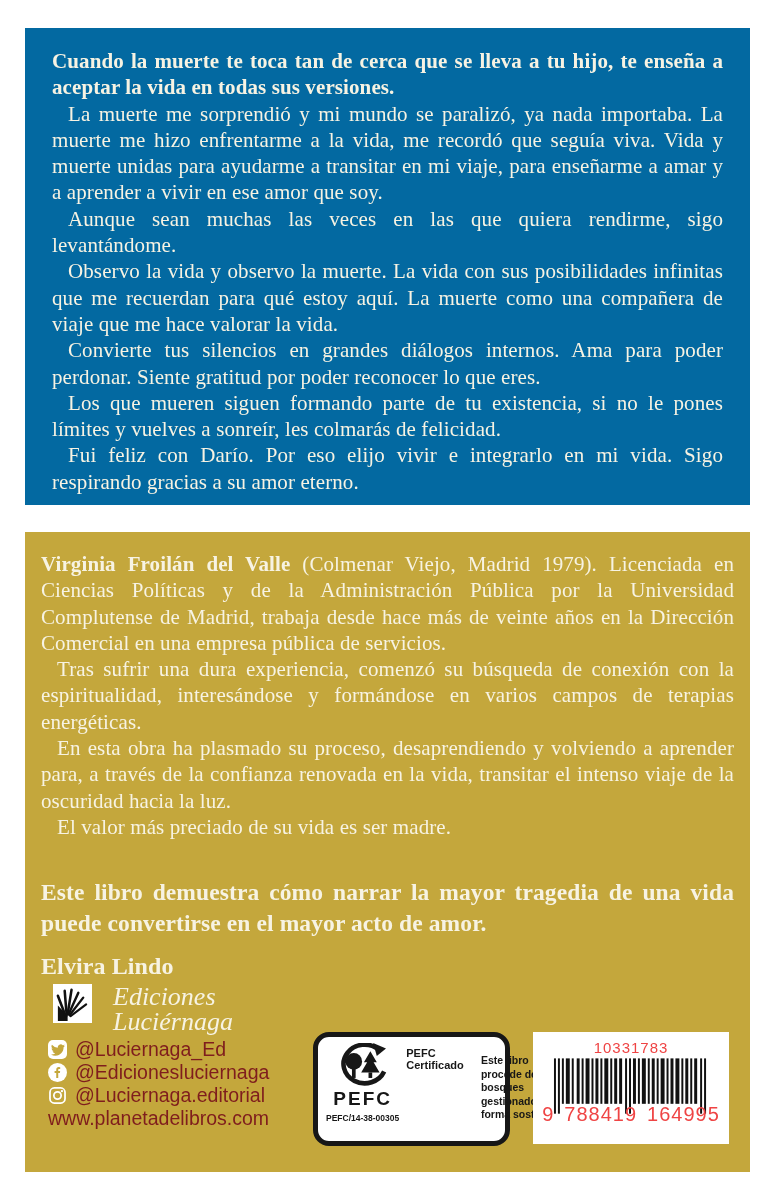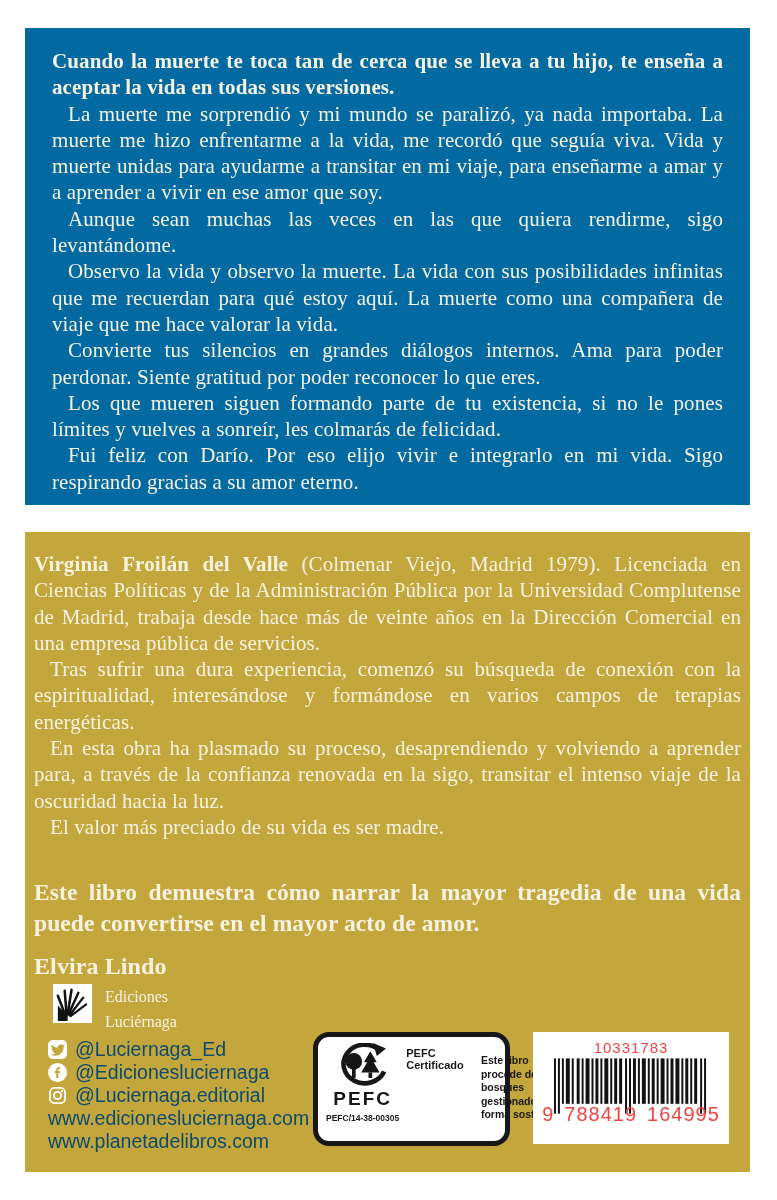--- a/index.html
+++ b/index.html
@@ -6,44 +6,44 @@
   body{
     width:777px;height:1200px;overflow:hidden;background:#ffffff;
     font-family:"Liberation Serif","DejaVu Serif",serif;
   }
   .page{position:relative;width:777px;height:1200px;background:#ffffff;}
   .block{
     position:absolute;left:25px;width:725px;box-sizing:border-box;
     color:#f7f3e3;overflow:hidden;
   }
   .block-green{top:28px;height:477px;background:#0369a1;padding:20px 27px 14px 27px;}
-  .block-gold{top:532px;height:640px;background:#c4a73c;padding:19px 9px;}
+  .block-gold{top:532px;height:640px;background:#c4a73c;padding:19px 16px;}
   .block p{
     margin:0;font-size:21px;line-height:26.3px;text-align:justify;
     text-indent:16px;letter-spacing:.1px;
   }
   .noindent{text-indent:0 !important;}
   .b{font-weight:bold;}
   .quote{
     font-weight:bold;font-size:23.5px !important;line-height:31px !important;
     margin-top:37px !important;text-align:justify;
   }
   .attrib{
     font-weight:bold;font-size:24px !important;line-height:30px !important;
     text-align:left;padding-right:103px;margin-top:12px !important;
     text-indent:0 !important;
   }
   
   .logo-row{position:absolute;left:28px;top:452px;display:flex;align-items:flex-start;}
   .logo-mark{width:39px;height:39px;background:#ffffff;flex:0 0 auto;}
   .logo-mark svg{display:block;width:39px;height:39px;}
-  .logo-name{margin-left:13px;font-size:16px;line-height:25px;color:#f7f3e3;}
+  .logo-name{margin-left:21px;font-size:26px;line-height:25px;color:#f7f3e3;font-style:italic;}
   
   .social{position:absolute;left:23px;top:506px;list-style:none;margin:0;padding:0;
-    font-family:"Liberation Sans","DejaVu Sans",sans-serif;font-size:19.5px;color:#0c4a6e;}
+    font-family:"Liberation Sans","DejaVu Sans",sans-serif;font-size:19.5px;color:#7f1d1d;}
   .social li{display:flex;align-items:center;height:23px;}
   .social .icon{width:19px;height:19px;margin-right:8px;display:inline-flex;
     align-items:center;justify-content:center;flex:0 0 auto;}
   .icon-tw{background:#ffffff;border-radius:5px;}
   .icon-tw svg{width:14px;height:14px;}
   .icon-fb{background:#ffffff;border-radius:50%;}
   .icon-fb svg{width:13px;height:13px;}
   .icon-ig svg{width:19px;height:19px;}
   .social .site{padding-left:0;}
   
@@ -83,21 +83,21 @@
     <p>Aunque sean muchas las veces en las que quiera rendirme, sigo levantándome.</p>
     <p>Observo la vida y observo la muerte. La vida con sus posibilidades infinitas que me recuerdan para qué estoy aquí. La muerte como una compañera de viaje que me hace valorar la vida.</p>
     <p>Convierte tus silencios en grandes diálogos internos. Ama para poder perdonar. Siente gratitud por poder reconocer lo que eres.</p>
     <p>Los que mueren siguen formando parte de tu existencia, si no le pones límites y vuelves a sonreír, les colmarás de felicidad.</p>
     <p>Fui feliz con Darío. Por eso elijo vivir e integrarlo en mi vida. Sigo respirando gracias a su amor eterno.</p>
   </section>
 
   <section class="block block-gold">
     <p class="noindent"><span class="b">Virginia Froilán del Valle</span><span> (Colmenar Viejo, Madrid 1979).  Licenciada en Ciencias Políticas y de la Administración Pública por la Universidad Complutense de Madrid, trabaja desde hace más de veinte años en la Dirección Comercial en una empresa pública de servicios.</span></p>
     <p>Tras sufrir una dura experiencia, comenzó su búsqueda de conexión con la espiritualidad, interesándose y formándose en varios campos de terapias energéticas.</p>
-    <p>En esta obra ha plasmado su proceso, desaprendiendo y volviendo a aprender para, a través de la confianza renovada en la sigo, transitar el intenso viaje de la oscuridad hacia la luz.</p>
+    <p>En esta obra ha plasmado su proceso, desaprendiendo y volviendo a aprender para, a través de la confianza renovada en la vida, transitar el intenso viaje de la oscuridad hacia la luz.</p>
     <p>El valor más preciado de su vida es ser madre.</p>
 
     <p class="quote noindent">Este libro demuestra cómo narrar la mayor tragedia de una vida puede convertirse en el mayor acto de amor.</p>
     <p class="attrib">Elvira Lindo</p>
 
     <div class="logo-row">
       <div class="logo-mark">
         <svg viewBox="0 0 40 40" aria-hidden="true">
           <path d="M5 38 L5 22 Q10 27 15 33 L15 38 Z" fill="#111"></path>
           <g stroke="#111" stroke-linecap="round">
@@ -136,23 +136,20 @@
       <li>
         <span class="icon icon-ig">
           <svg viewBox="0 0 24 24" aria-hidden="true">
             <rect x="2.5" y="2.5" width="19" height="19" rx="5.5" fill="none" stroke="#fff" stroke-width="2.2"></rect>
             <circle cx="12" cy="12" r="4.6" fill="none" stroke="#fff" stroke-width="2.2"></circle>
             <circle cx="17.6" cy="6.4" r="1.5" fill="#fff"></circle>
           </svg>
         </span>
         <span>@Luciernaga.editorial</span>
       </li>
-      <li class="site">
-          <span>www.edicionesluciernaga.com</span>
-        </li>
       <li class="site">
           <span>www.planetadelibros.com</span>
         </li>
     </ul>
 
     <div class="pefc">
       <div class="pefc-left">
         <svg viewBox="0 0 60 50" aria-hidden="true">
           <path d="M47 7 A23 21 0 1 0 53 31" fill="none" stroke="#171717" stroke-width="5"></path>
           <polygon points="41,0 55,6 45,14" fill="#171717"></polygon>

